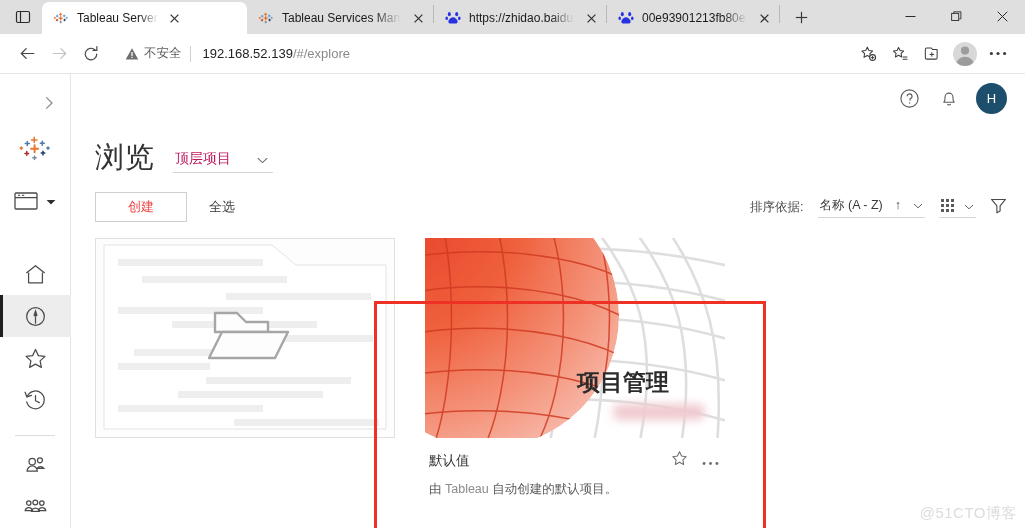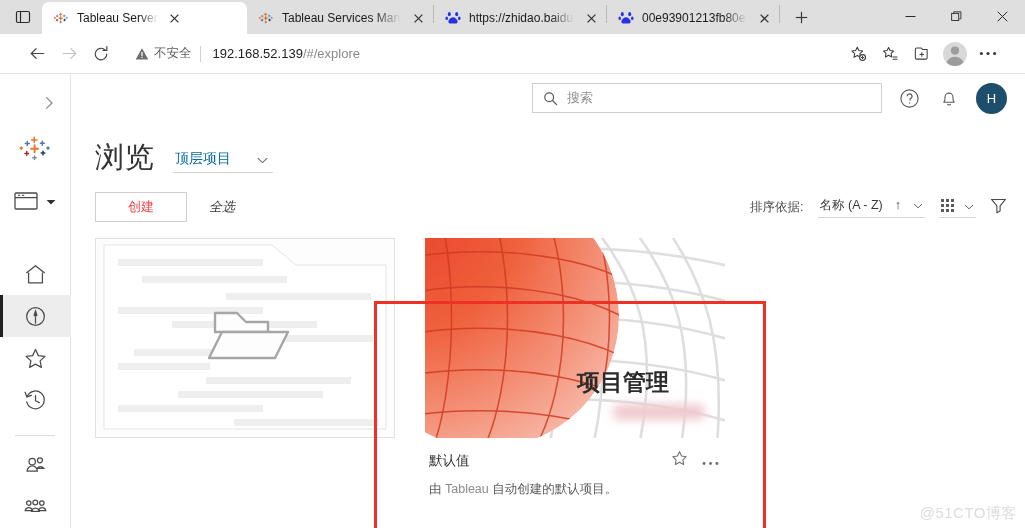--- a/index.html
+++ b/index.html
@@ -55,21 +55,21 @@
     width: 30px; height: 28px; margin: 0 0 3px 6px;
     display:flex; align-items:center; justify-content:center;
     border-radius: 5px; color:#3a3a3a;
   }
 
   .wincontrols { position:absolute; right:0; top:0; height:32px; display:flex; }
   .wc { width: 46px; height: 32px; display:flex; align-items:center; justify-content:center; color:#2b2b2b; }
 
   .toolbar {
     height: 40px; background:#ffffff; display:flex; align-items:center;
-    padding: 0 22px; gap: 2px; border-bottom: 1px solid #e3e3e3;
+    padding: 0 12px; gap: 2px; border-bottom: 1px solid #e3e3e3;
   }
   .navbtn {
     width: 30px; height: 30px; border-radius: 50%;
     display:flex; align-items:center; justify-content:center;
     color:#444;
   }
   .navbtn.disabled { color: #c3c3c3; }
 
   .omnibox {
     flex: 1; height: 28px; margin: 0 6px 0 8px;
@@ -130,30 +130,30 @@
     width: 31px; height:31px; border-radius:50%;
     background:#1d4f6c; color:#fff; font-size:13px;
     display:flex; align-items:center; justify-content:center;
   }
 
   .titlerow { display:flex; align-items:flex-end; gap:18px; padding: 16px 0 0 24px; }
   .ptitle { font-size: 29px; color:#333333; letter-spacing: 1px; }
   .projsel {
     display:flex; align-items:center; gap:26px;
     border-bottom: 1px solid #d6d6d6; padding: 0 4px 4px 2px; margin-bottom: 5px;
-    font-size:14px; color:#0369a1; min-width: 100px;
+    font-size:14px; color:#be185d; min-width: 100px;
   }
   .projsel .cv { color:#6b6b6b; }
 
   .actionrow { display:flex; align-items:center; padding: 14px 18px 0 24px; }
   .btn-create {
     min-width: 92px; height: 30px; border:1px solid #cfcfcf; background:#fff;
     font-size: 13px; color:#ef4444; display:flex; align-items:center; justify-content:center;
   }
-  .btn-link { font-size:13px; color:#3b3b3b; margin-left: 22px; font-style: italic; }
+  .btn-link { font-size:13px; color:#3b3b3b; margin-left: 22px; }
   .spacer { flex:1; }
   .sortgrp { display:flex; align-items:center; gap:14px; }
   .sortlbl { font-size:12.5px; color:#4a4a4a; }
   .sortval {
     display:flex; align-items:center; gap:12px; border-bottom:1px solid #d6d6d6;
     padding: 0 2px 3px; font-size:12.5px; color:#3b3b3b;
   }
   .viewtoggle {
     display:flex; align-items:center; gap:10px; border-bottom:1px solid #d6d6d6;
     padding: 0 2px 3px;
@@ -472,27 +472,20 @@
           <path d="M2.3 16.2a3.8 3.8 0 0 1 7.5 0z"></path>
           <path d="M8.8 17.0a4.1 4.1 0 0 1 8.1 0z"></path>
           <path d="M16.2 16.2a3.8 3.8 0 0 1 7.5 0z"></path>
         </svg>
       </div>
     </div>
 
     <div class="content">
 
       <div class="apphdr">
-        <div class="search">
-          <svg width="15" height="15" viewBox="0 0 16 16" stroke="#5a5a5a" fill="none" stroke-width="1.3">
-            <circle cx="6.6" cy="6.6" r="4.7"></circle>
-              <line x1="10.1" y1="10.1" x2="14.6" y2="14.6" stroke-linecap="round"></line>
-          </svg>
-          <span class="ph">搜索</span>
-        </div>
         <div class="hicon">
           <svg width="21" height="21" viewBox="0 0 22 22" stroke="currentColor" fill="none" stroke-width="1.2">
             <circle cx="11" cy="11" r="9"></circle>
             <path d="M8.5 8.3a2.6 2.6 0 1 1 3.1 3.0v1.5" stroke-linecap="round"></path>
             <circle cx="11.1" cy="15.6" r="0.75" fill="currentColor" stroke="none"></circle>
           </svg>
         </div>
         <div class="hicon">
           <svg width="20" height="20" viewBox="0 0 22 22" stroke="currentColor" fill="none" stroke-width="1.2" stroke-linejoin="round">
             <path d="M5.3 15.6c1.0-1.1 1.3-2.0 1.3-3.6V10a4.4 4.4 0 0 1 8.8 0v2c0 1.6.3 2.5 1.3 3.6z"></path>

